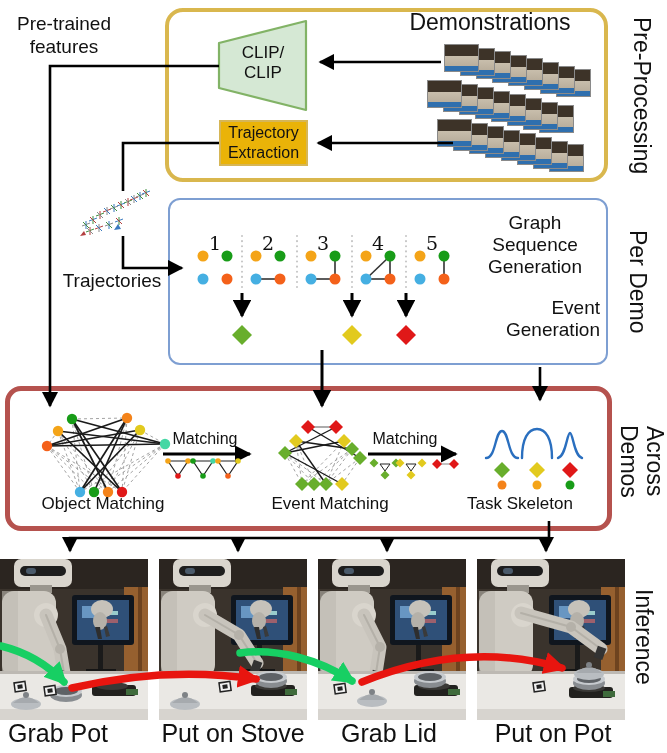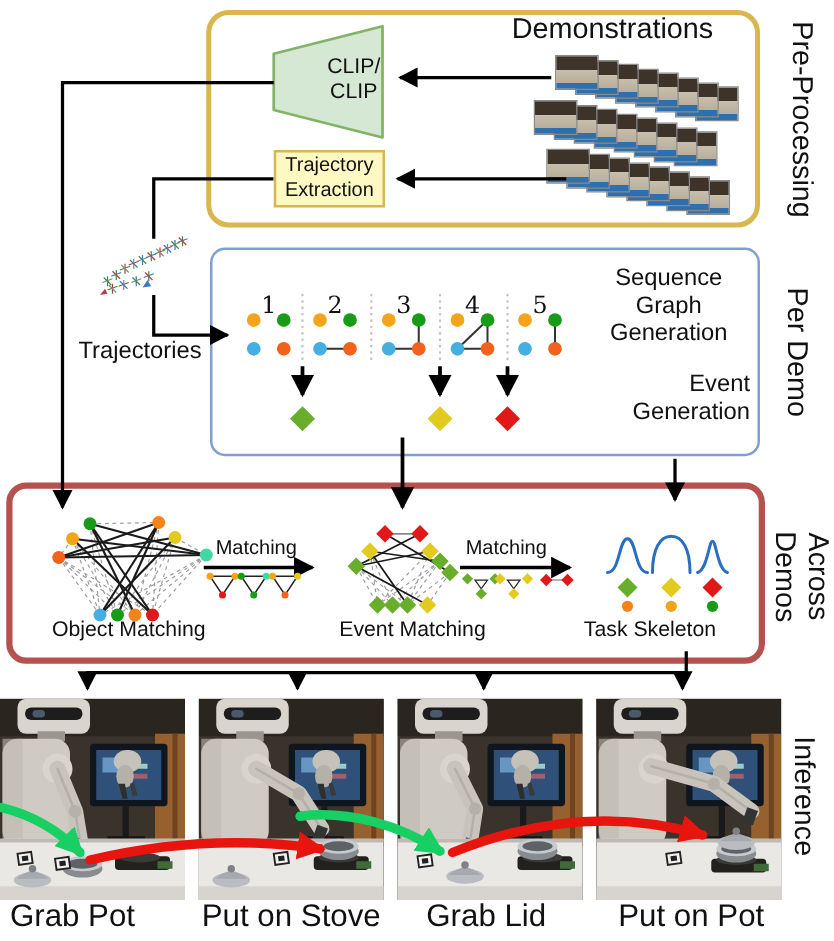--- a/index.html
+++ b/index.html
@@ -5,22 +5,22 @@
   html,body{margin:0;padding:0;background:#fff;}
   .fig{position:relative;width:667px;height:753px;background:#fff;overflow:hidden;
        font-family:"Liberation Sans", sans-serif;color:#111;}
   .box{position:absolute;box-sizing:border-box;background:transparent;}
   .pp-box{left:165px;top:8px;width:443px;height:174px;border:4.5px solid #D9B74E;border-radius:18px;}
   .pd-box{left:168px;top:198px;width:440px;height:167px;border:2.5px solid #7E9FD2;border-radius:12px;}
   .ad-box{left:5px;top:386px;width:607px;height:145px;border:5px solid #B5524E;border-radius:16px;}
   .txt{position:absolute;z-index:6;}
   .pretrained{left:5px;top:12px;width:118px;text-align:center;font-size:19px;line-height:23px;}
   .demos-title{left:380px;top:9px;width:220px;text-align:center;font-size:23px;}
-  .clip-label{left:221px;top:43px;width:84px;text-align:center;font-size:17px;line-height:20px;margin-left:20px;}
-  .traj-box{left:219px;top:120px;width:89px;height:46px;background:#fef9c3;border:2px solid #D6B656;
+  .clip-label{left:221px;top:43px;width:84px;text-align:center;font-size:17px;line-height:20px;}
+  .traj-box{left:219px;top:120px;width:89px;height:46px;background:#eab308;border:2px solid #D6B656;
             box-sizing:border-box;text-align:center;font-size:16px;line-height:20px;padding-top:1px;z-index:6;position:absolute;}
   .se3{left:52px;top:269px;width:120px;text-align:center;font-size:19px;line-height:24px;}
   .se3 .it{font-family:"DejaVu Serif", serif;font-style:italic;}
   .gsg{left:470px;top:212px;width:130px;text-align:center;font-size:19px;line-height:22px;}
   .evg{left:470px;top:297px;width:130px;text-align:right;font-size:19px;line-height:22px;}
   .cluster-label{font-size:17px;text-align:center;width:180px;}
   .obj-label{left:13px;top:494px;}
   .evt-label{left:240px;top:494px;}
   .task-label{left:430px;top:494px;}
   .match-label{font-size:16px;width:90px;text-align:center;}
@@ -464,40 +464,44 @@
       <circle cx="537" cy="485" r="4.5" fill="#F4A418"></circle>
       <path d="M558,458 C566,456 567,433 570,433 C573,433 574,456 582,458" fill="none" stroke="#2A6FBF" stroke-width="2.4" stroke-linecap="round"></path>
       <polygon points="570,462 578,470 570,478 562,470" fill="#E01818"></polygon>
       <circle cx="570" cy="485" r="4.5" fill="#189C18"></circle>
       <path d="M1,646 Q38,655 64,682" fill="none" stroke="#17CF63" stroke-width="7.5" stroke-linecap="round" marker-end="url(#ahG)"></path>
       <path d="M72,688 Q166,666 256,679" fill="none" stroke="#E8150F" stroke-width="7.5" stroke-linecap="round" marker-end="url(#ahR)"></path>
       <path d="M240,653 C278,648 320,660 352,681" fill="none" stroke="#17CF63" stroke-width="7.5" stroke-linecap="round" marker-end="url(#ahG)"></path>
       <path d="M362,682 Q466,640 562,668" fill="none" stroke="#E8150F" stroke-width="7.5" stroke-linecap="round" marker-end="url(#ahR)"></path>
     </svg>
 
+  <div class="txt pretrained">
+    <div>Pre-trained</div>
+    <div>features</div>
+  </div>
 
   <div class="txt demos-title">Demonstrations</div>
 
   <div class="txt clip-label">
     <div>CLIP/</div>
     <div>CLIP</div>
   </div>
 
   <div class="traj-box">
     <div>Trajectory</div>
     <div>Extraction</div>
   </div>
 
   <div class="txt se3">
     <div>Trajectories</div>
   </div>
 
   <div class="txt gsg">
+    <div>Graph</div>
     <div>Sequence</div>
-    <div>Graph</div>
     <div>Generation</div>
   </div>
   <div class="txt evg">
     <div>Event</div>
     <div>Generation</div>
   </div>
 
   <div class="txt cluster-label obj-label">Object Matching</div>
   <div class="txt cluster-label evt-label">Event Matching</div>
   <div class="txt cluster-label task-label">Task Skeleton</div>

